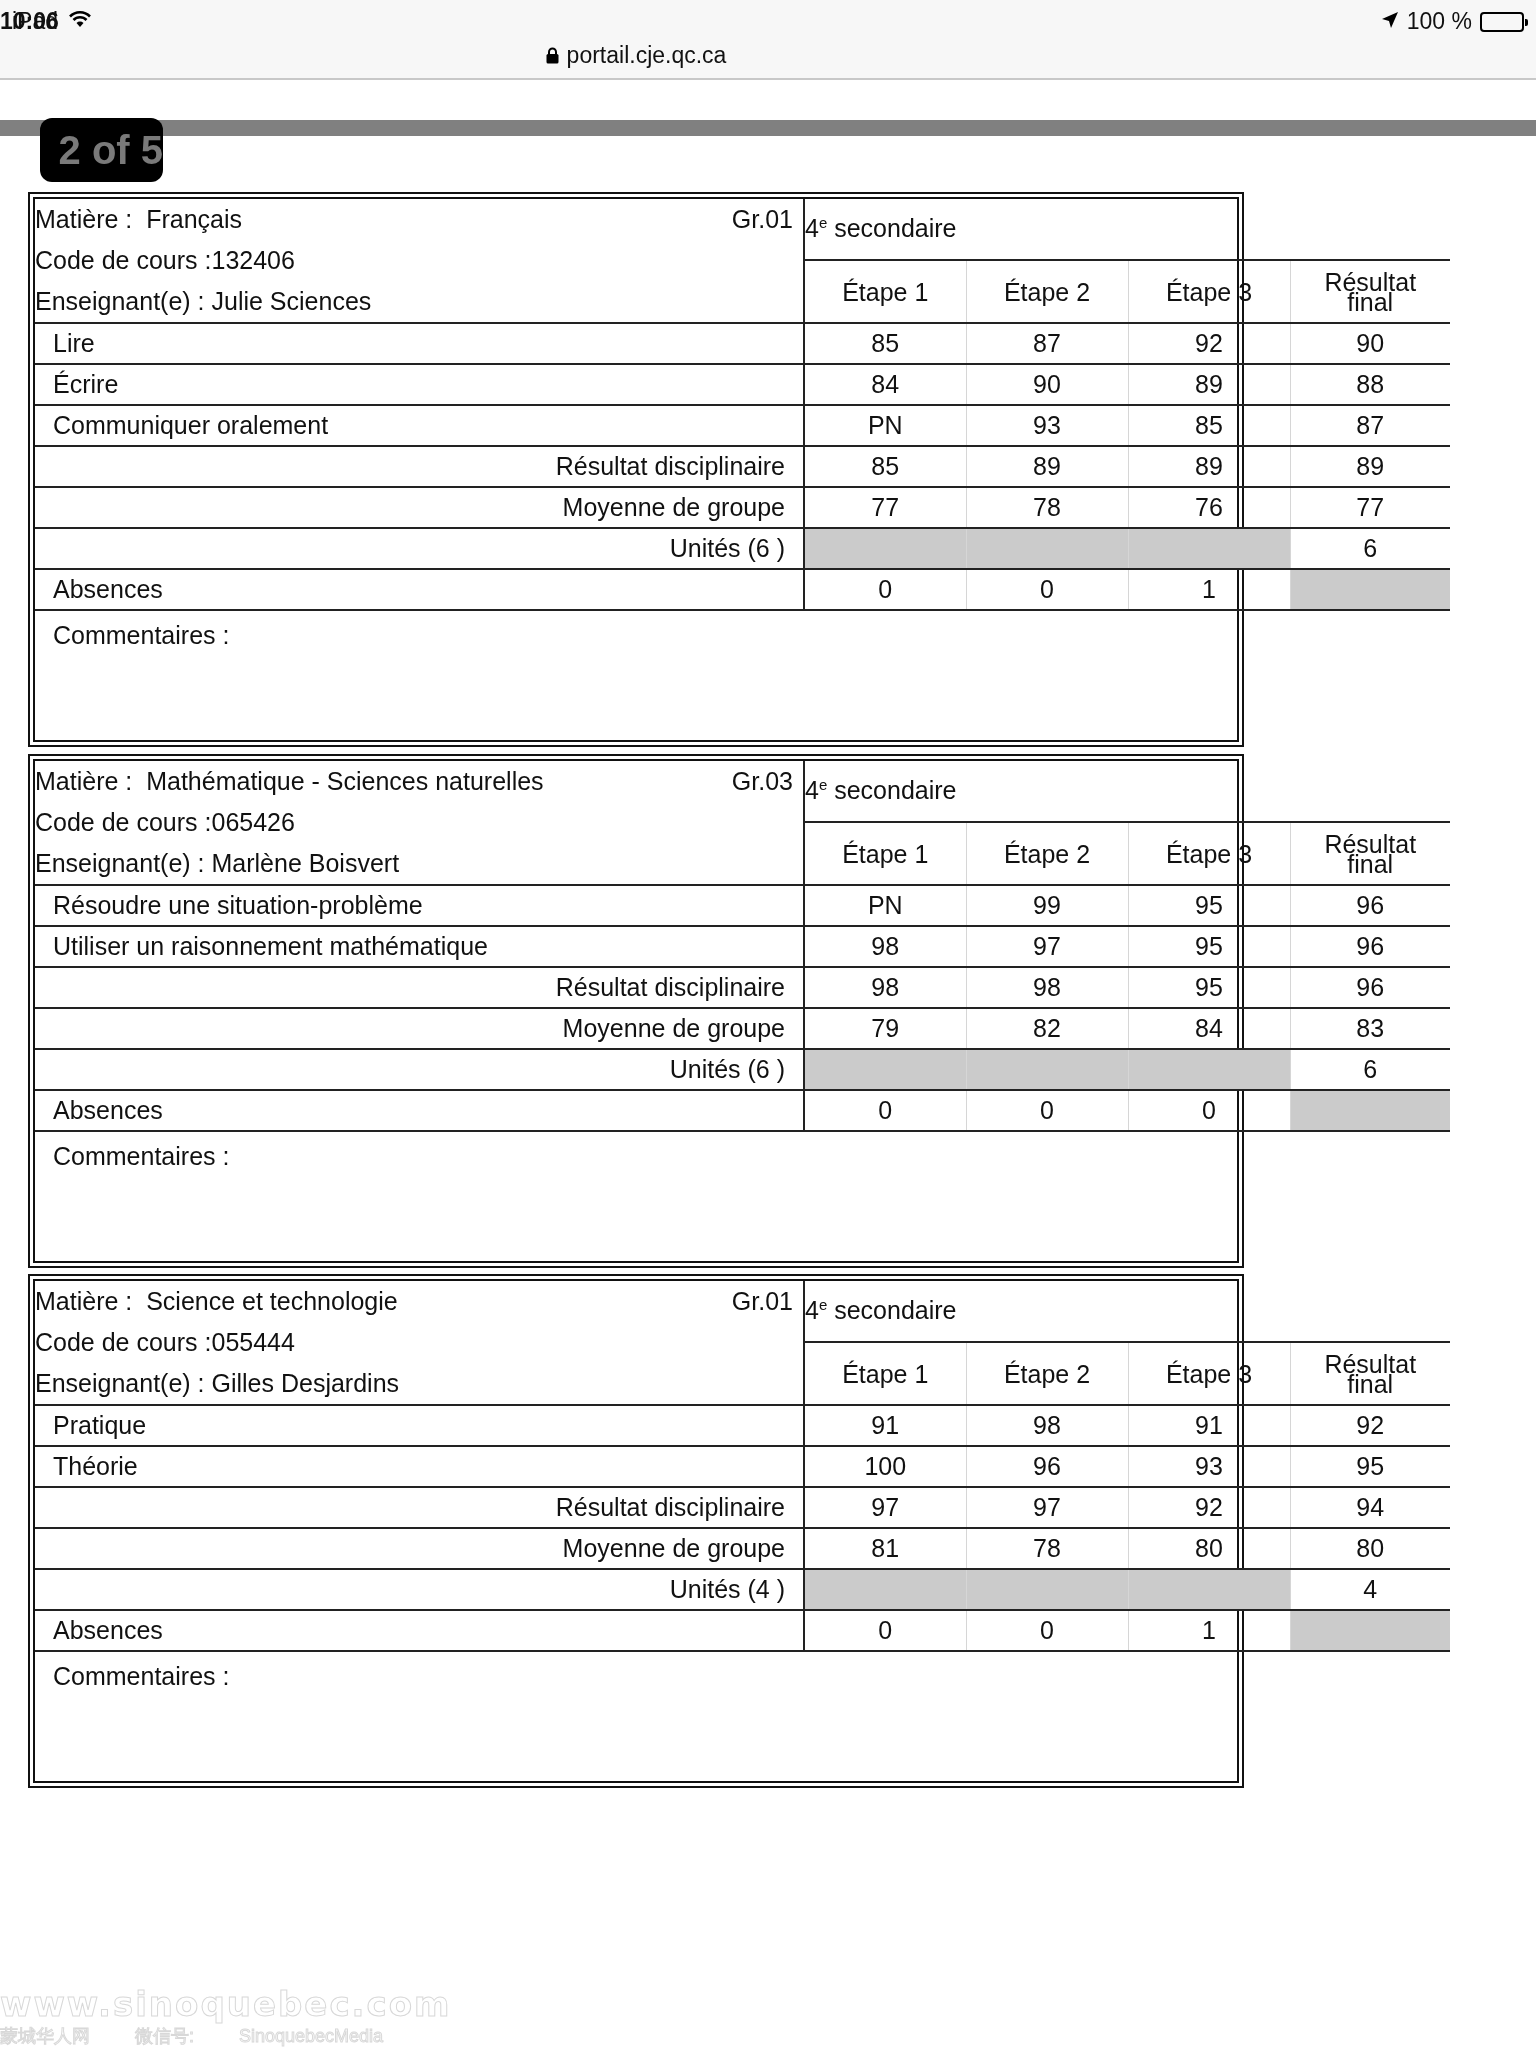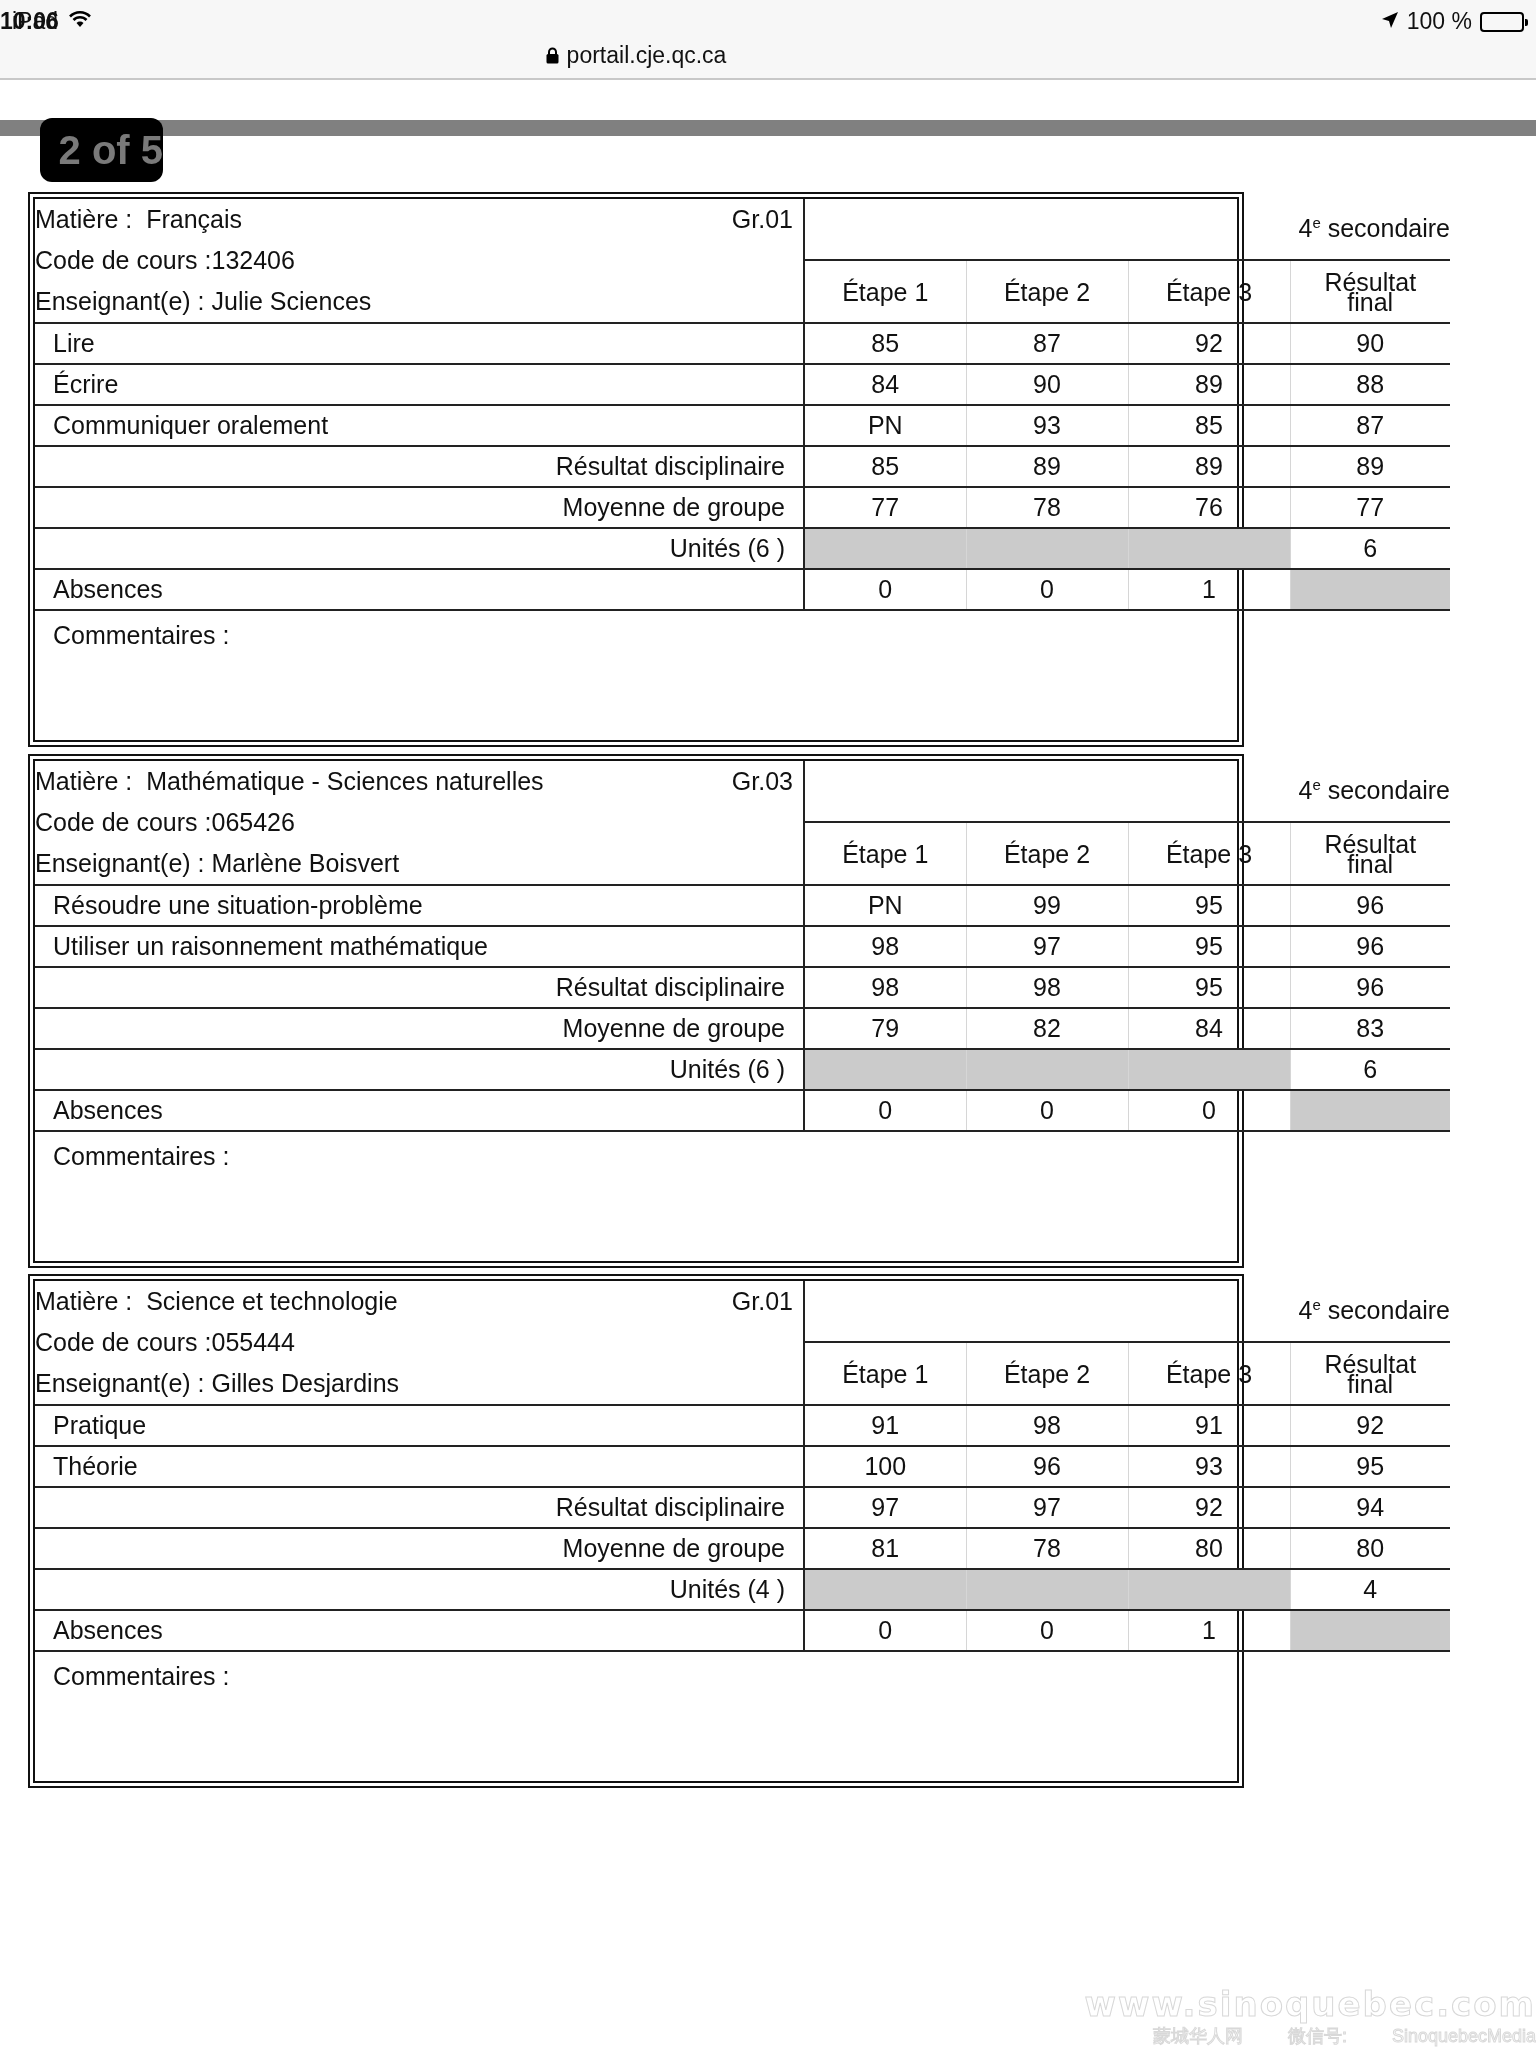--- a/index.html
+++ b/index.html
@@ -29,27 +29,27 @@
   .rtable tr:first-child td { border-top: none; }
   .rtable td.label { padding-left: 18px; border-right: 2px solid #222; border-radius: 10px; }
   .rtable td.label.right { text-align: right; padding-right: 18px; padding-left: 0; }
   .rtable td.val { text-align: center; border-left: 1px solid #d6d6d6; }
   .rtable td.val.first { border-left: none; }
   .rtable td.shade { background: #cbcbcb; }
 
   .hdr-cell { position: relative; border-right: 2px solid #222; padding: 0 10px 0 18px; }
   .hdr-line { font-size: 25px; height: 41px; line-height: 41px; white-space: nowrap; }
   .hdr-group { position: absolute; right: 10px; top: 0; font-size: 25px; line-height: 41px; }
-  .level-cell { text-align: right; font-size: 25px; height: 62px; border-bottom: 2px solid #222 !important; margin-top: 7px; }
+  .level-cell { text-align: left; font-size: 25px; height: 62px; border-bottom: 2px solid #222 !important; margin-top: 7px; }
   .level-cell sup { font-size: 15px; }
   .stage-cell { text-align: center; font-size: 18px; height: 60px; border-top: none !important; border-left: 1px solid #d6d6d6; line-height: 20px; }
   .stage-cell.first { border-left: none; }
   .comment-cell { height: 130px !important; vertical-align: top !important; padding: 10px 18px !important; font-size: 25px; }
 
-  .watermark { position: absolute; left: 0; width: 1536px; top: 1984px; text-align: right; color: #e6e6e6; }
+  .watermark { position: absolute; left: 0; width: 1536px; top: 1984px; text-align: left; color: #e6e6e6; }
   .wm1 { font-size: 34px; font-weight: bold; letter-spacing: 2px; color: #ffffff; -webkit-text-stroke: 1px #d8d8d8; font-family: "DejaVu Sans", sans-serif; }
   .wm2 { font-size: 18px; color: #ffffff; -webkit-text-stroke: 1px #d8d8d8; margin-top: 0px; word-spacing: 40px; }
 </style>
 </head>
 <body>
 
 <div class="statusbar">
   <div class="sb-left">
     <span>iPad</span>
     <span>

